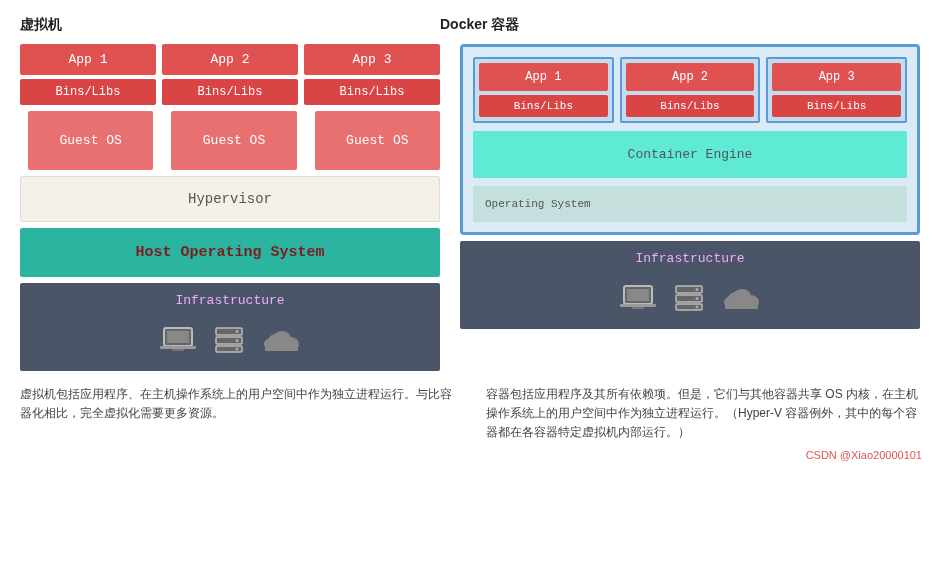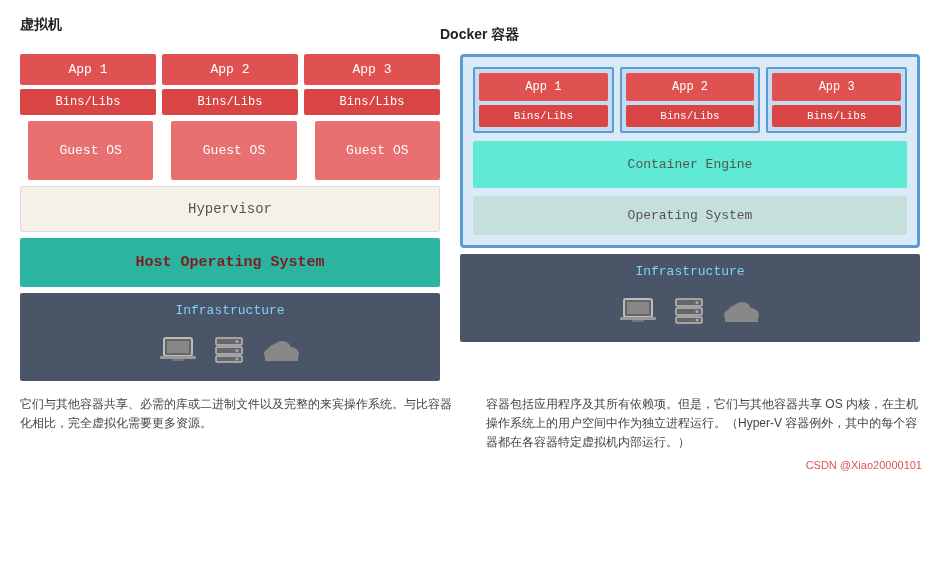--- a/index.html
+++ b/index.html
@@ -146,23 +146,22 @@
       color: #555;
       text-align: center;
       padding: 16px;
       font-size: 13px;
       margin-bottom: 8px;
       border-radius: 2px;
     }
     .docker-os {
       background: #c5e0dc;
       color: #555;
-      text-align: center;
       padding: 12px;
-      font-size: 13px;
+      font-size: 11px;
       border-radius: 2px;
     }
     
     .icon-laptop, .icon-server, .icon-cloud {
       display: inline-block;
       color: #ccc;
       font-size: 22px;
     }
     
     .bottom-text-row {
@@ -180,28 +179,27 @@
       font-size: 11px;
       color: #e05252;
       text-align: right;
       margin-top: 4px;
     }
     .title-left {
       width: 420px;
     }
     .title-right {
       width: 460px;
-      margin-top: 10px;
     }
     .infra-block {
       background: #4a5568;
       border-radius: 2px;
     }
     .infra-label {
-      color: #7dd3fc;
+      color: #f0abfc;
       text-align: center;
       padding: 10px;
       font-size: 13px;
     }
     .infra-icons {
       display: flex;
       justify-content: center;
       gap: 18px;
       padding: 8px 10px 10px;
     }
@@ -338,19 +336,19 @@
         </span>
       </div>
     </div>
 
   </div>
 
 </div>
 
 <div class="bottom-text-row">
   <div class="bottom-text-col">
-    <p>它们与其他容器共享、必需的库或二进制文件以及完整的来宾操作系统。与比容器化相比，完全虚拟化需要更多资源。</p>
+    <p>虚拟机包括应用程序、在主机操作系统上的用户空间中作为独立进程运行。与比容器化相比，完全虚拟化需要更多资源。</p>
   </div>
   <div class="bottom-text-col">
     <p>容器包括应用程序及其所有依赖项。但是，它们与其他容器共享 OS 内核，在主机操作系统上的用户空间中作为独立进程运行。（Hyper-V 容器例外，其中的每个容器都在各容器特定虚拟机内部运行。）</p>
     <div class="csdn-credit">CSDN @Xiao20000101</div>
   </div>
 </div>
 
 </body></html>

